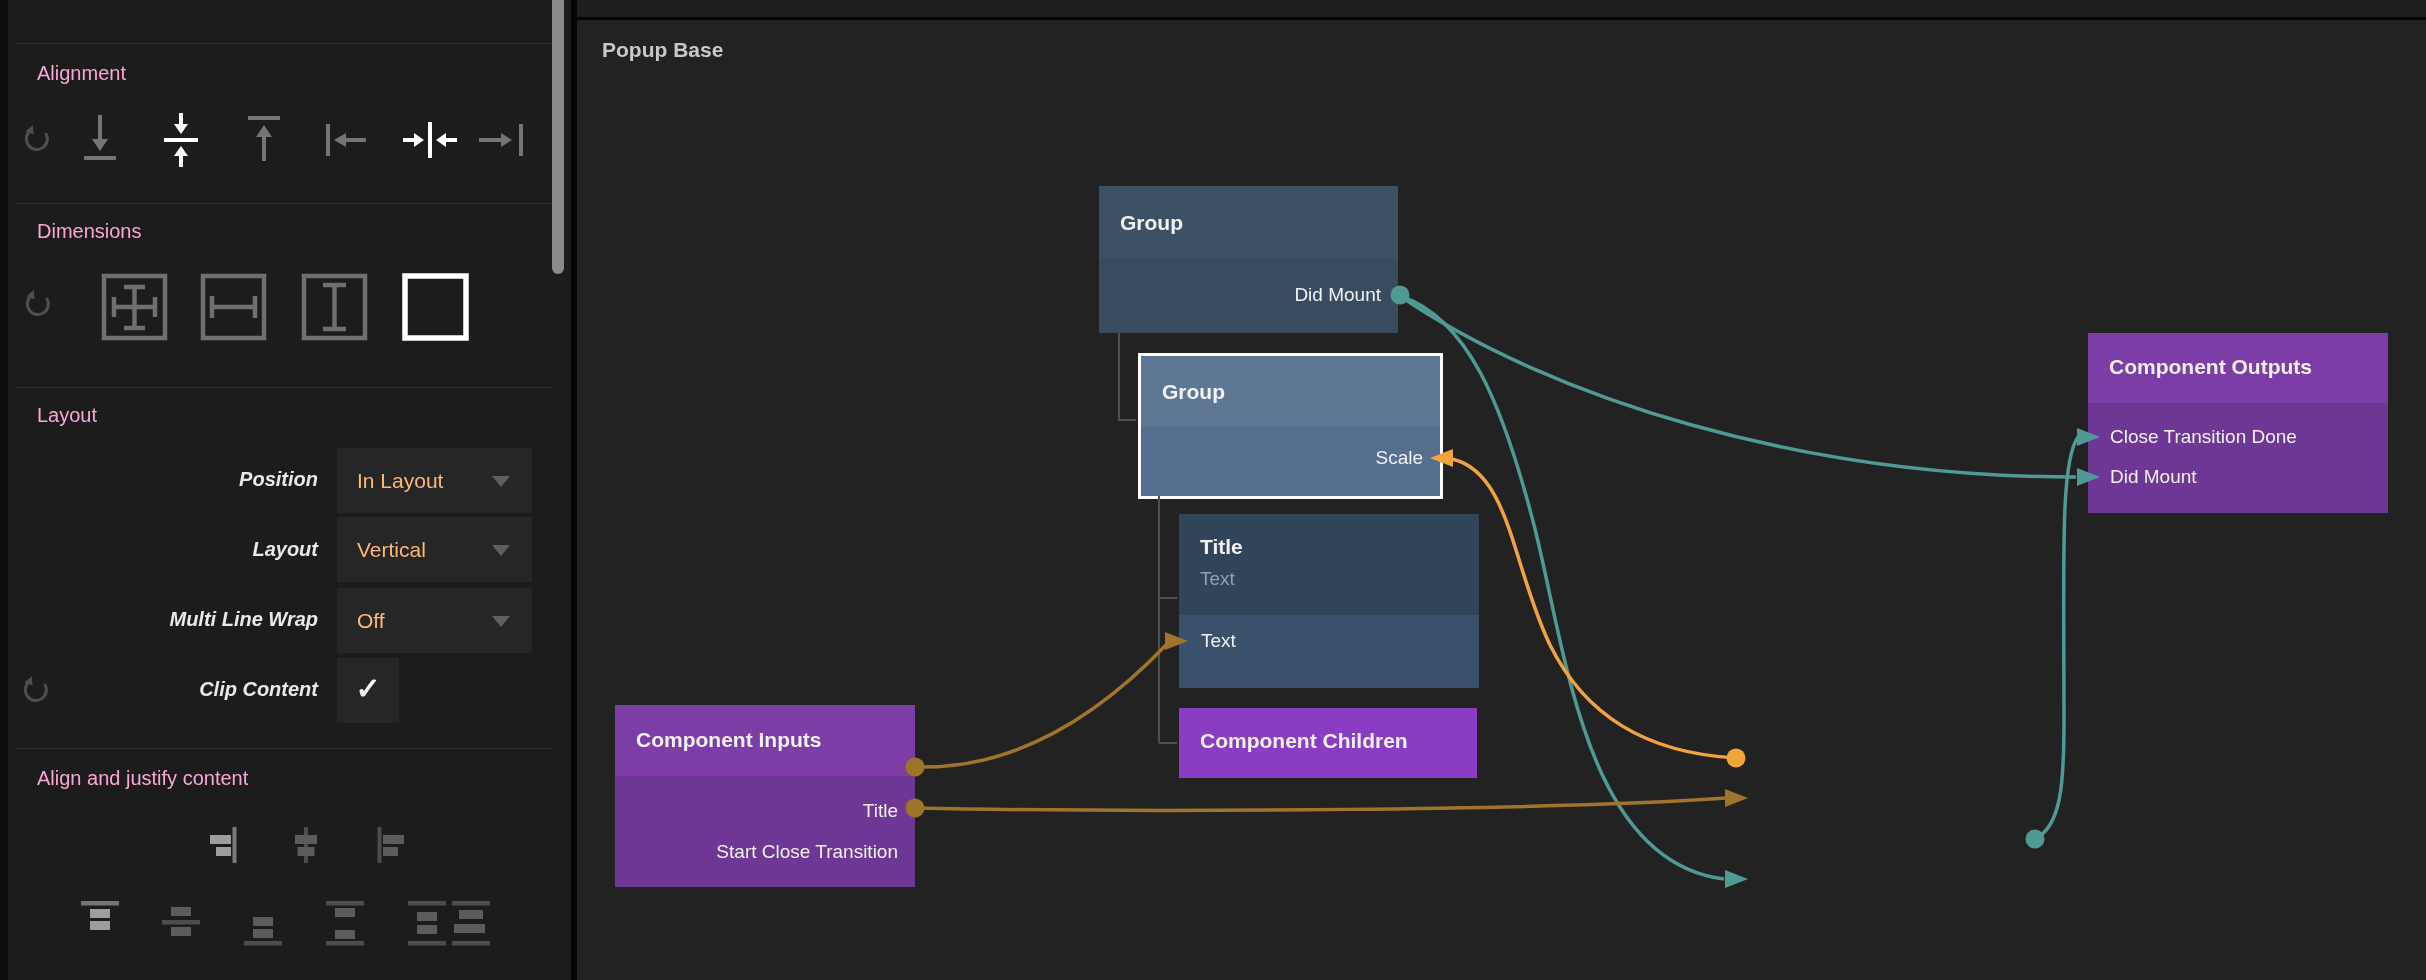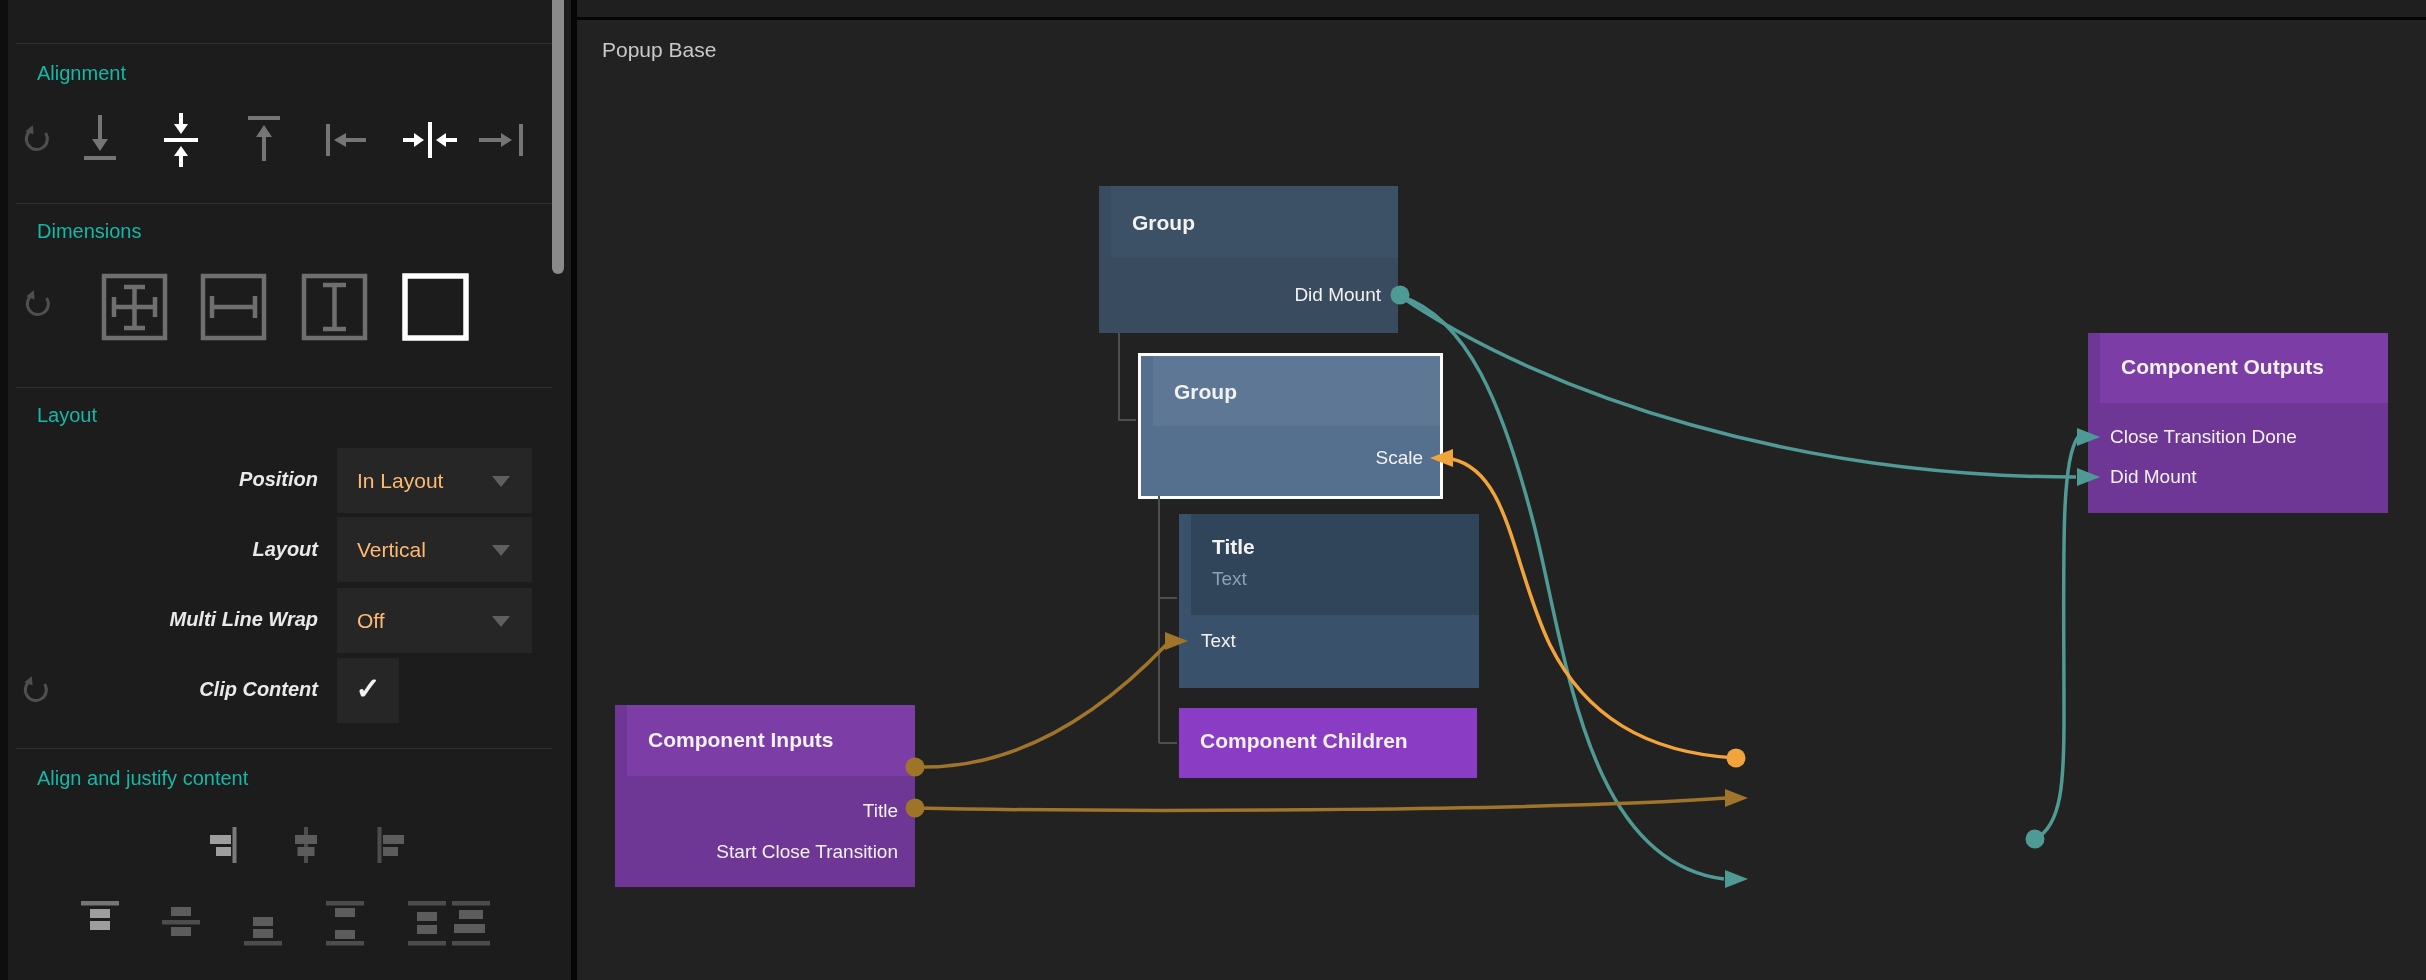--- a/index.html
+++ b/index.html
@@ -3,21 +3,21 @@
 <meta charset="utf-8">
 <style>
   html,body{margin:0;padding:0;background:#101010;}
   #app{position:relative;width:2426px;height:980px;overflow:hidden;
        font-family:"Liberation Sans",sans-serif;-webkit-font-smoothing:antialiased;}
 
   
   #left-panel{position:absolute;left:0;top:0;width:571px;height:980px;background:#1c1c1c;}
   #left-panel .edge{position:absolute;left:0;top:0;width:8px;height:980px;background:#0e0e0e;}
   .divider{position:absolute;left:16px;width:536px;height:1px;background:#2f2f2f;}
-  .section-title{position:absolute;left:37px;color:#14b8a6;font-size:20px;}
+  .section-title{position:absolute;left:37px;color:#f9a8d4;font-size:20px;}
   .prop-label{position:absolute;color:#e9e9e9;font-size:20px;font-weight:600;
               text-align:right;width:300px;left:18px;font-style:italic;}
   .dropdown{position:absolute;left:337px;width:195px;height:65px;background:#262626;cursor:pointer;}
   .dropdown .val{position:absolute;left:20px;top:0;height:65px;line-height:65px;
                  color:#fdba74;font-size:21px;}
   .dropdown .chev{position:absolute;right:22px;top:28px;width:0;height:0;
                   border-left:9px solid transparent;border-right:9px solid transparent;
                   border-top:11px solid #5f5f5f;}
   #clip-checkbox{position:absolute;left:337px;top:658px;width:62px;height:65px;background:#262626;
                  cursor:pointer;}
@@ -25,25 +25,25 @@
                  text-align:center;color:#f2f2f2;font-size:30px;font-weight:bold;}
   #scrollbar-thumb{position:absolute;left:552px;top:-8px;width:12px;height:282px;
                    background:#8a8a8a;border-radius:6px;}
   #panel-canvas-gap{position:absolute;left:571px;top:0;width:6px;height:980px;background:#060606;}
   .icon{position:absolute;}
 
   
   #canvas{position:absolute;left:577px;top:0;width:1849px;height:980px;background:#232222;}
   #canvas-top-strip{position:absolute;left:0;top:0;width:1849px;height:17px;background:#1f1f1f;
                     border-bottom:3px solid #050505;}
-  #canvas-title{position:absolute;left:25px;top:38px;color:#c9c9c9;font-size:21px;}
+  #canvas-title{position:absolute;left:25px;top:38px;color:#c9c9c9;font-size:21px;font-weight:bold;}
 
   
   .node{position:absolute;color:#f2f2f2;cursor:move;}
-  .node .hd{position:absolute;left:12px;top:0;right:0;}
+  .node .hd{position:absolute;left:0;top:0;right:0;}
   .node .title{position:absolute;left:21px;font-size:21px;font-weight:600;white-space:nowrap;}
   .node .subtitle{position:absolute;left:21px;font-size:19px;color:#8fa0b2;white-space:nowrap;}
   .port{position:absolute;font-size:19px;height:26px;line-height:26px;white-space:nowrap;cursor:crosshair;}
   .port.in{left:22px;}
   .port.out{right:17px;text-align:right;}
   #wires{position:absolute;left:0;top:0;pointer-events:none;}
 </style>
 </head>
 <body>
 

